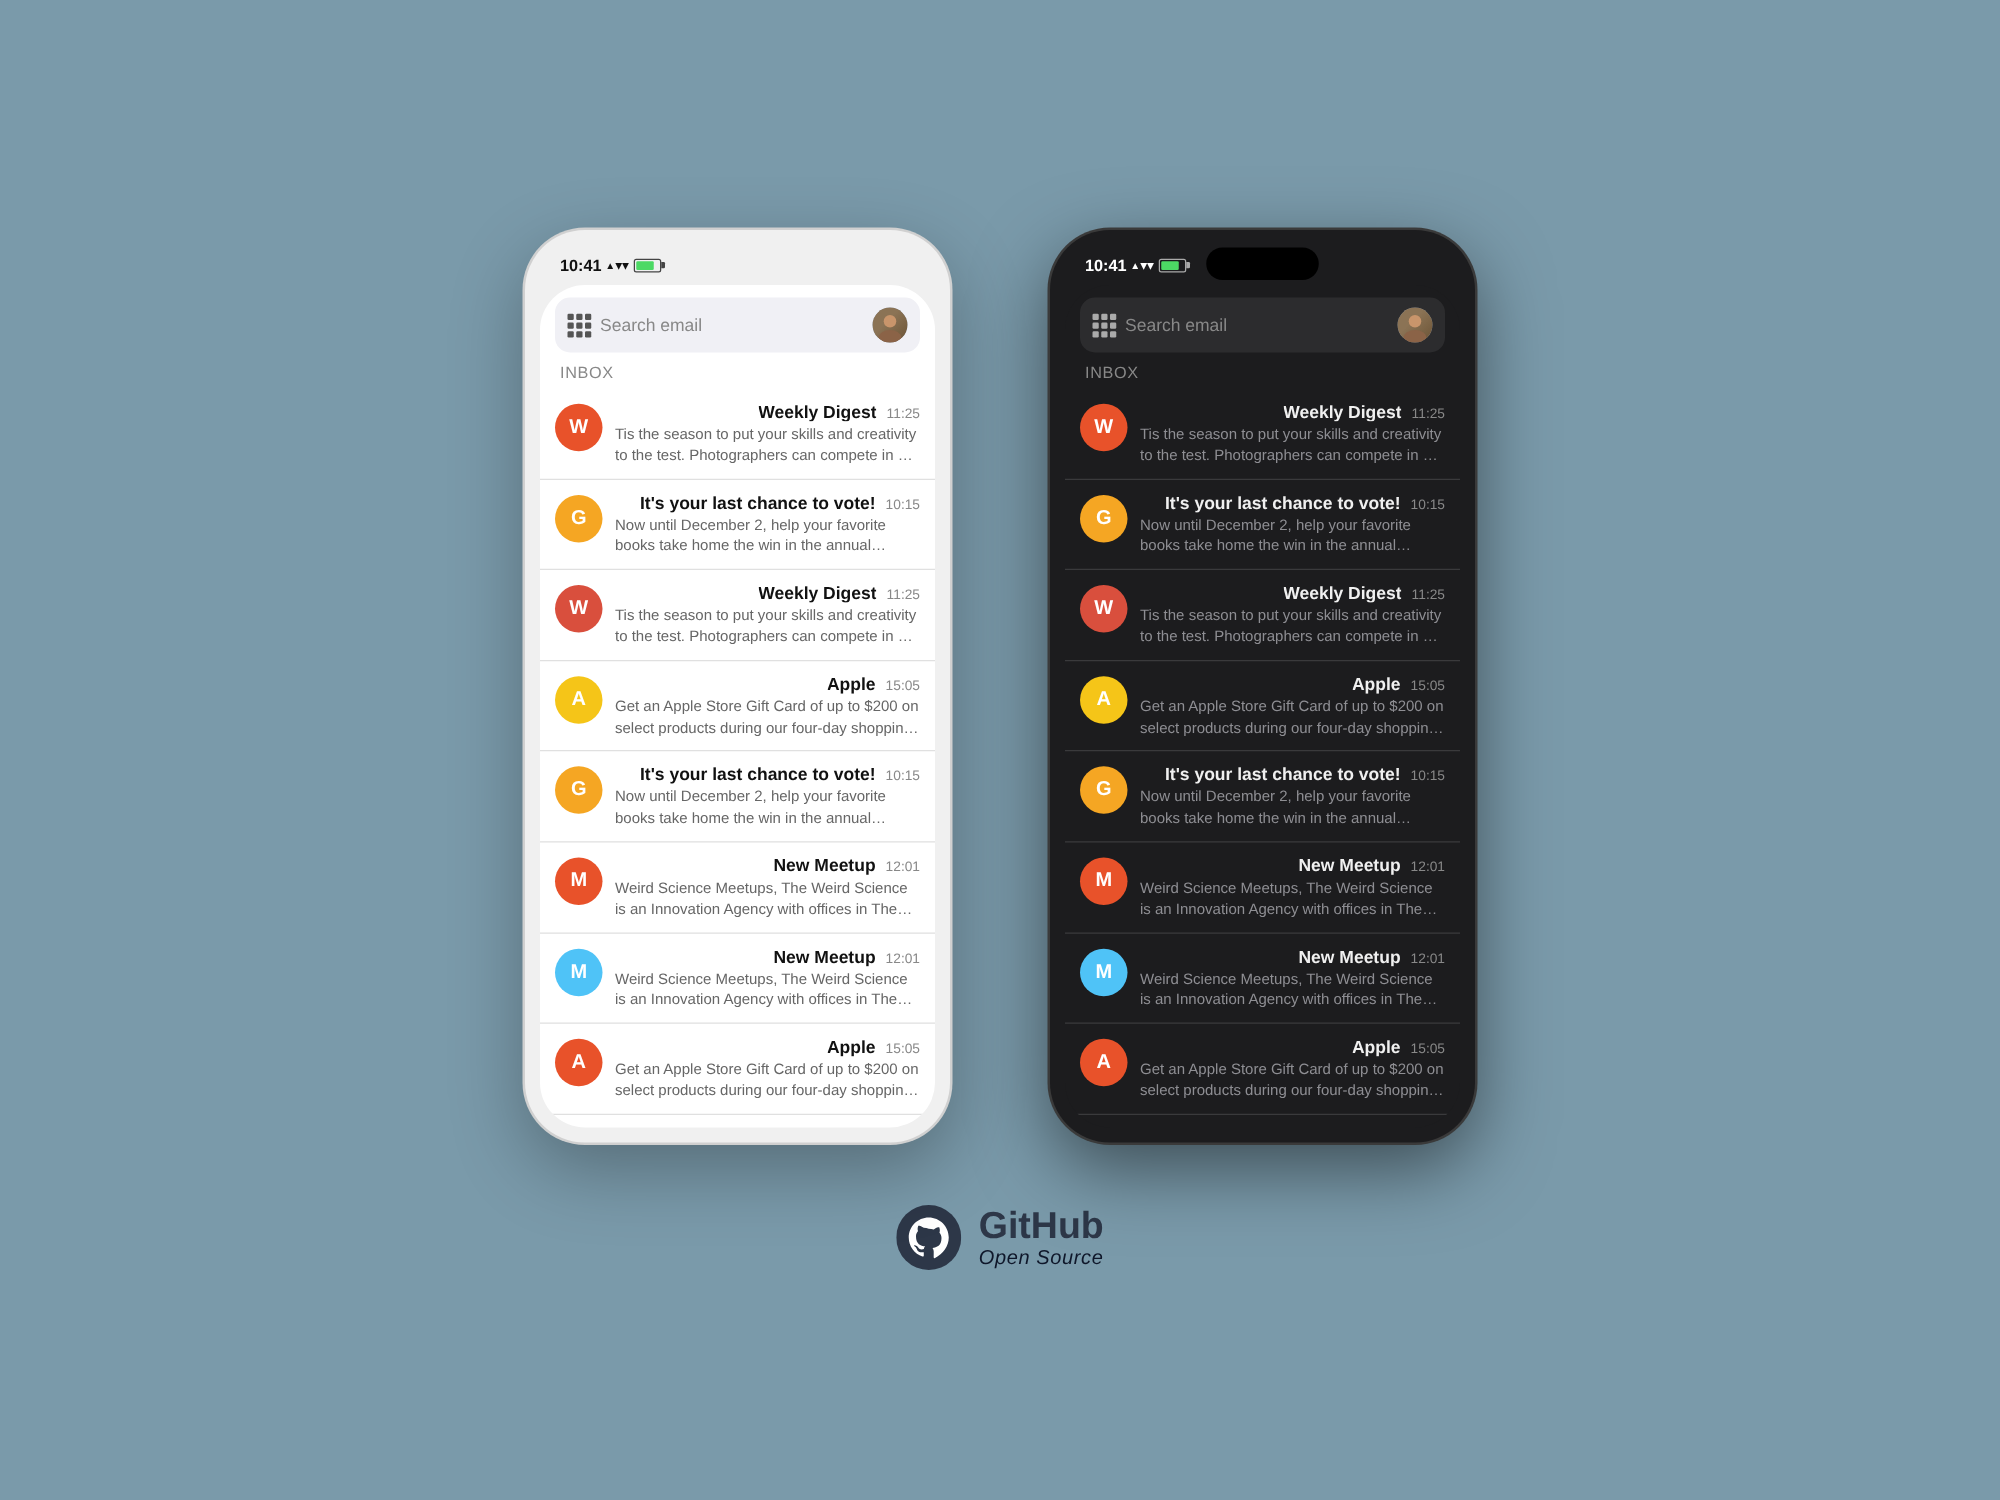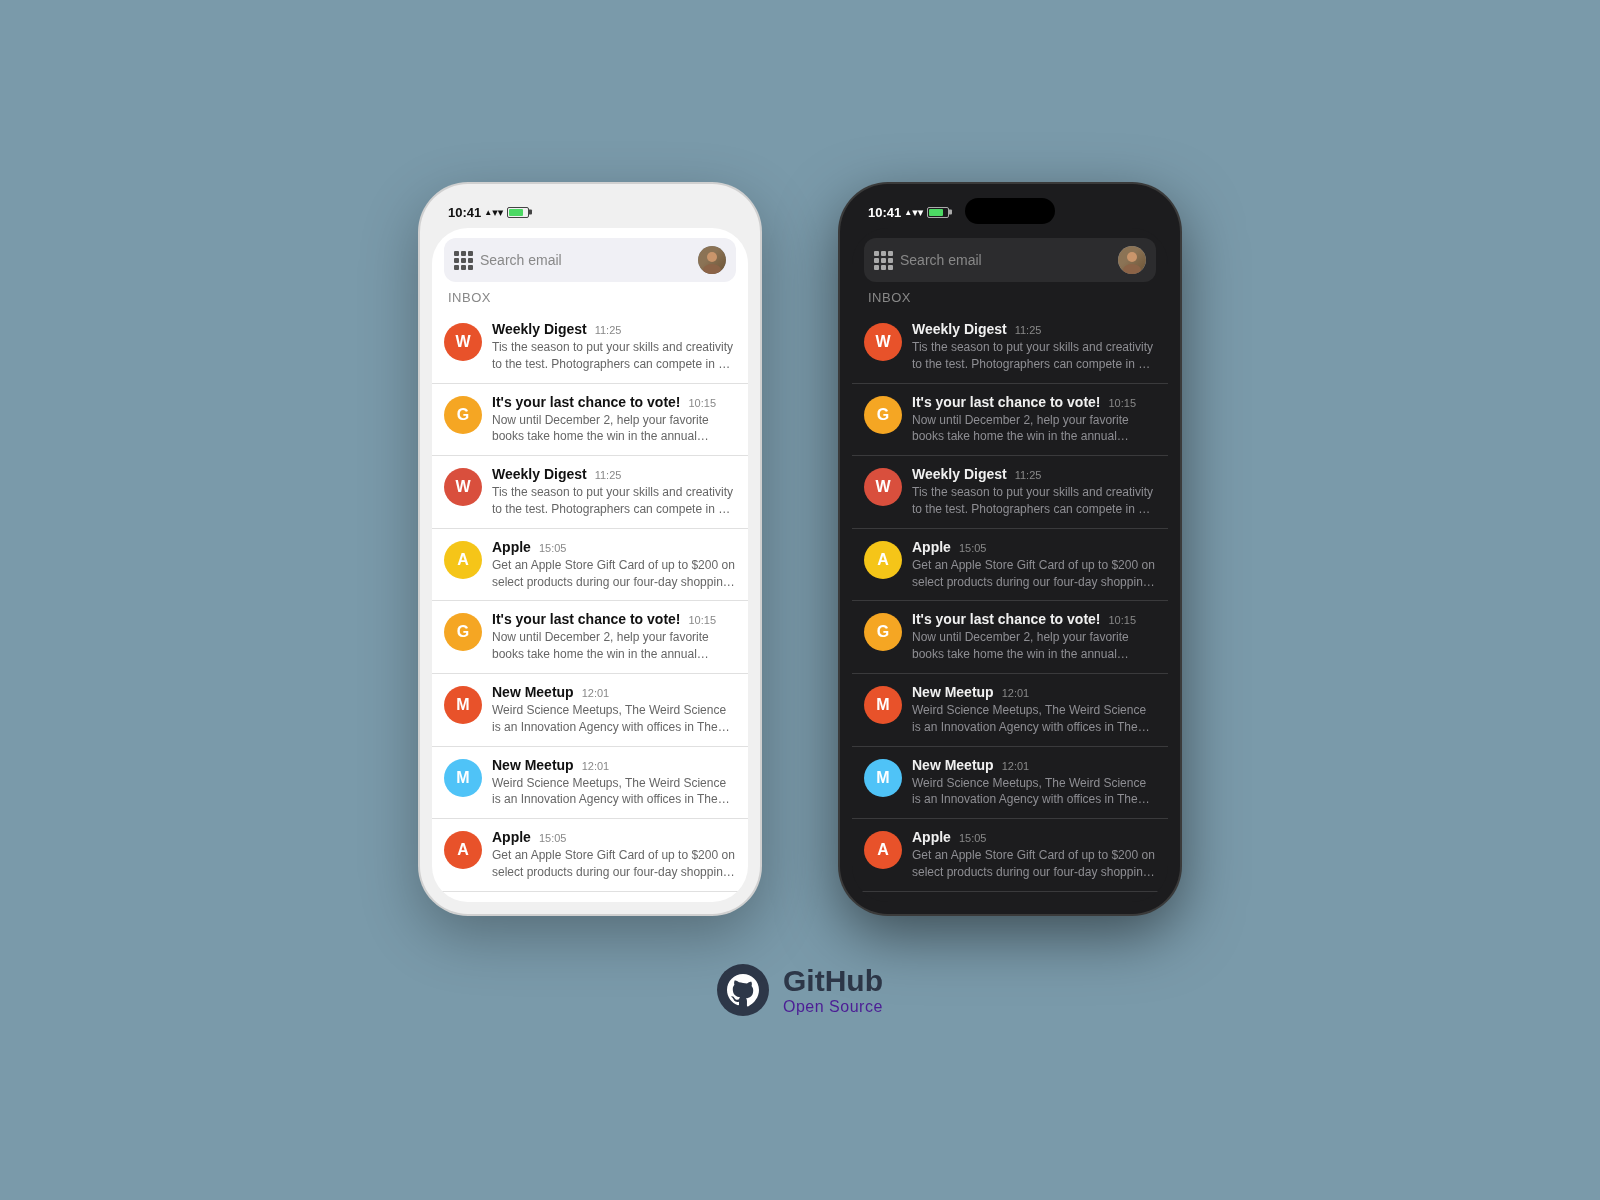--- a/index.html
+++ b/index.html
@@ -210,21 +210,21 @@
       margin-top: 2px;
     }
 
     .email-content {
       flex: 1;
       min-width: 0;
     }
 
     .email-header {
       display: flex;
-      justify-content: flex-start;
+      justify-content: flex-end;
       align-items: baseline;
       margin-bottom: 2px;
     }
 
     .email-sender {
       font-size: 14px;
       font-weight: 600;
       white-space: nowrap;
       overflow: hidden;
       text-overflow: ellipsis;
@@ -280,22 +280,23 @@
     }
 
     .github-name {
       font-size: 30px;
       font-weight: 700;
       color: #2d3748;
     }
 
     .github-sub {
       font-size: 16px;
-      color: #4c1d95;
+      color: #0f172a;
       letter-spacing: 0.5px;
+      font-style: italic;
     }
 
     
     .wifi-icon {
       display: inline-block;
       font-size: 11px;
       color: inherit;
     }
 
     .battery-icon {

